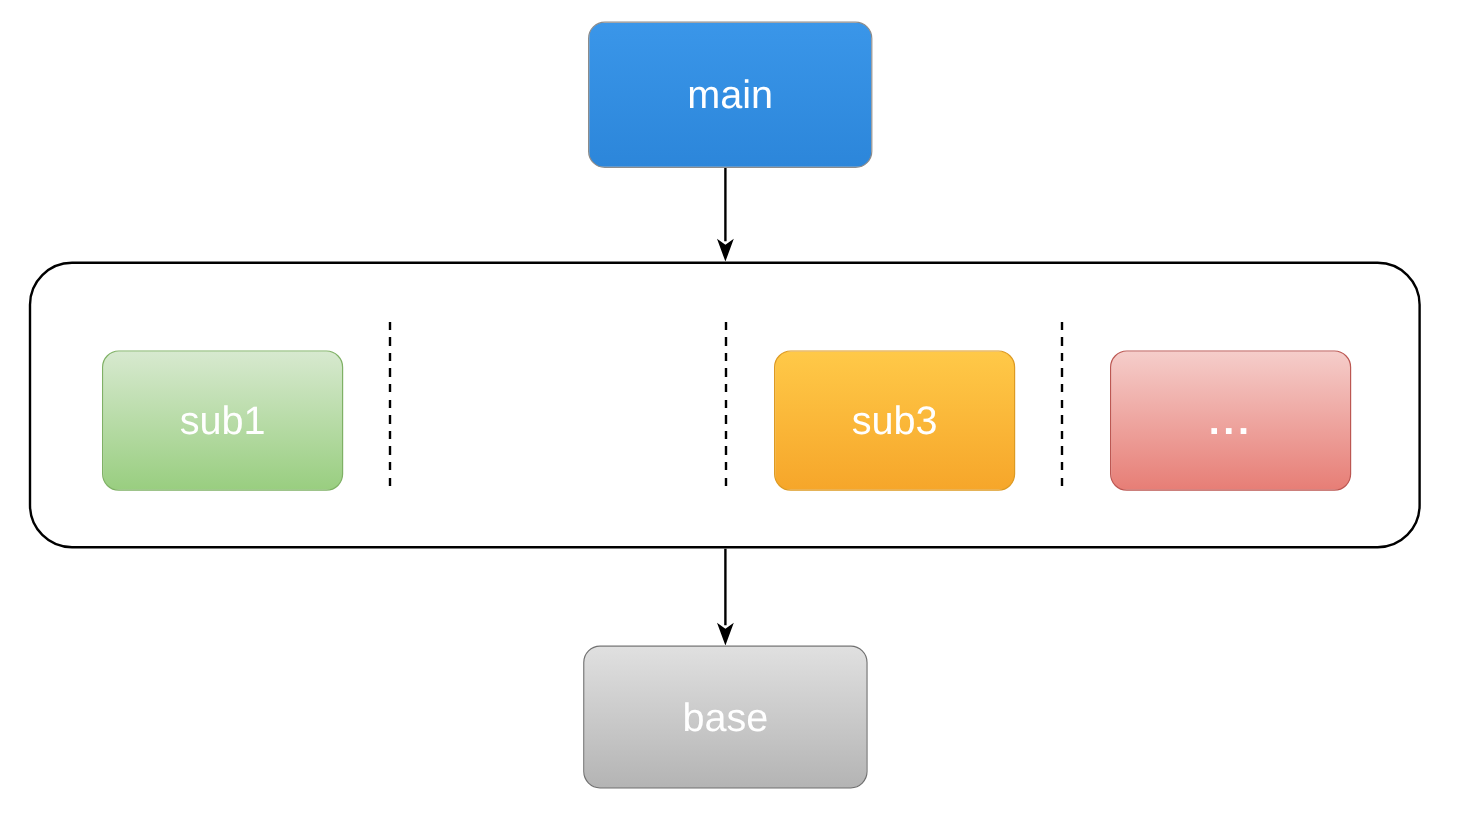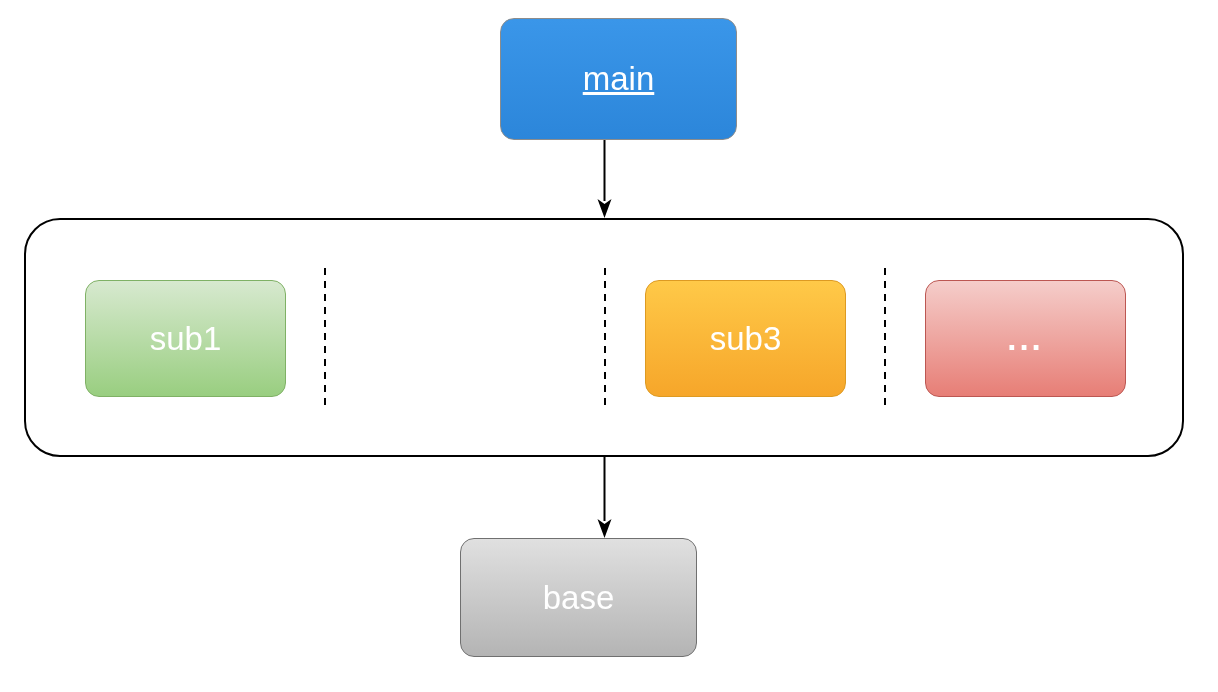--- a/index.html
+++ b/index.html
@@ -19,41 +19,40 @@
     position: absolute;
     border-radius: 14px;
     display: flex;
     align-items: center;
     justify-content: center;
     box-sizing: border-box;
     color: #ffffff;
     font-size: 33px;
   }
   .node-main {
-    left: 500px; top: 18px; width: 237px; height: 122px;
+    left: 490px; top: 18px; width: 237px; height: 122px;
     background: linear-gradient(to bottom, #3a96e9, #2c86da);
     border: 1px solid #8c8c8c;
-    text-decoration: underline;
   }
   .node-base {
-    left: 460px; top: 538px; width: 237px; height: 119px;
+    left: 486px; top: 538px; width: 237px; height: 119px;
     background: linear-gradient(to bottom, #e0e0e0, #b4b4b4);
     border: 1px solid #707070;
   }
   .group-container {
     position: absolute;
     left: 24px; top: 218px; width: 1160px; height: 239px;
     border: 2px solid #000000;
     border-radius: 36px;
     box-sizing: border-box;
     background: transparent;
   }
   .sub-node {
     position: absolute;
-    top: 280px; width: 201px; height: 117px;
+    top: 292px; width: 201px; height: 117px;
   }
   .sub-1 {
     left: 85px;
     background: linear-gradient(to bottom, #d7e9cf, #99ce80);
     border: 1px solid #7fb165;
   }
   .sub-2 {
     left: 364px;
     background: linear-gradient(to bottom, #c9dbf4, #8fb2e4);
     border: 1px solid #7291c7;

